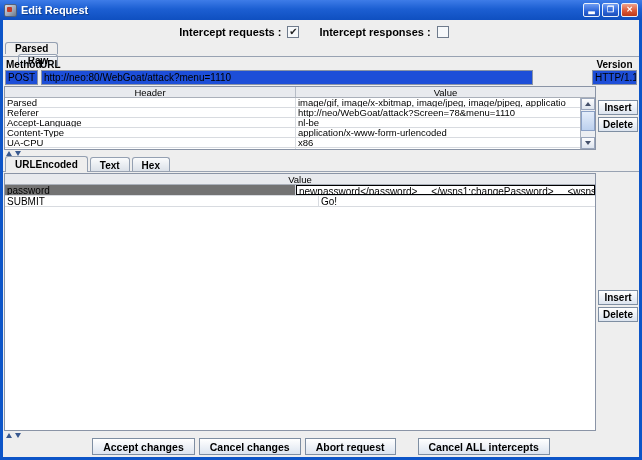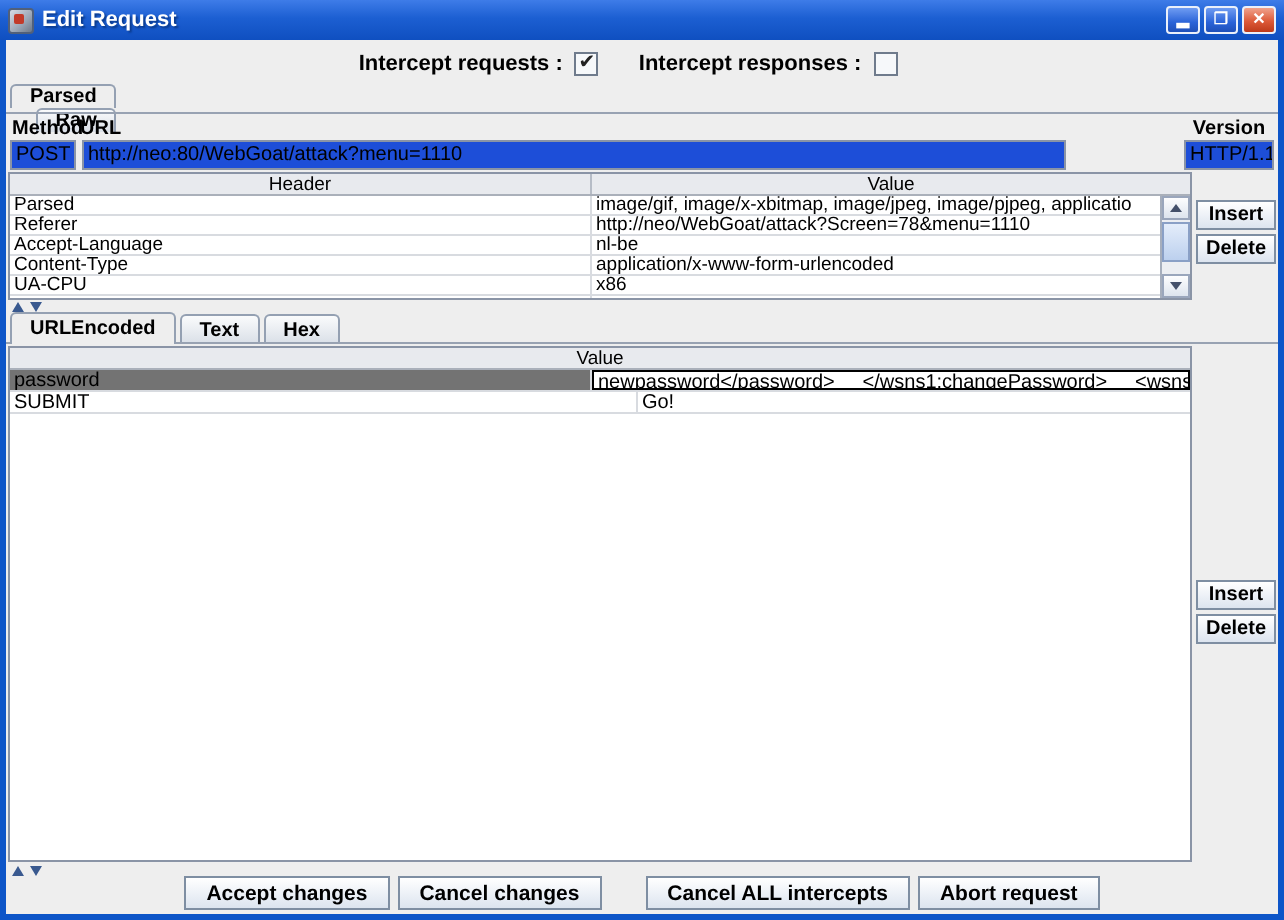--- a/index.html
+++ b/index.html
@@ -208,18 +208,18 @@
     <div class="divider" style="top:412px;">
       <div class="dv-arrows">
         <span class="dvu"></span>
         <span class="dvd"></span>
       </div>
     </div>
 
     <div class="footer">
       <div class="btn fbtn">Accept changes</div>
       <div class="btn fbtn">Cancel changes</div>
+      <div class="btn fbtn">Abort request</div>
       <div class="btn fbtn gap">Cancel ALL intercepts</div>
-      <div class="btn fbtn">Abort request</div>
     </div>
 
   </div>
 </div>
 
 </body></html>

